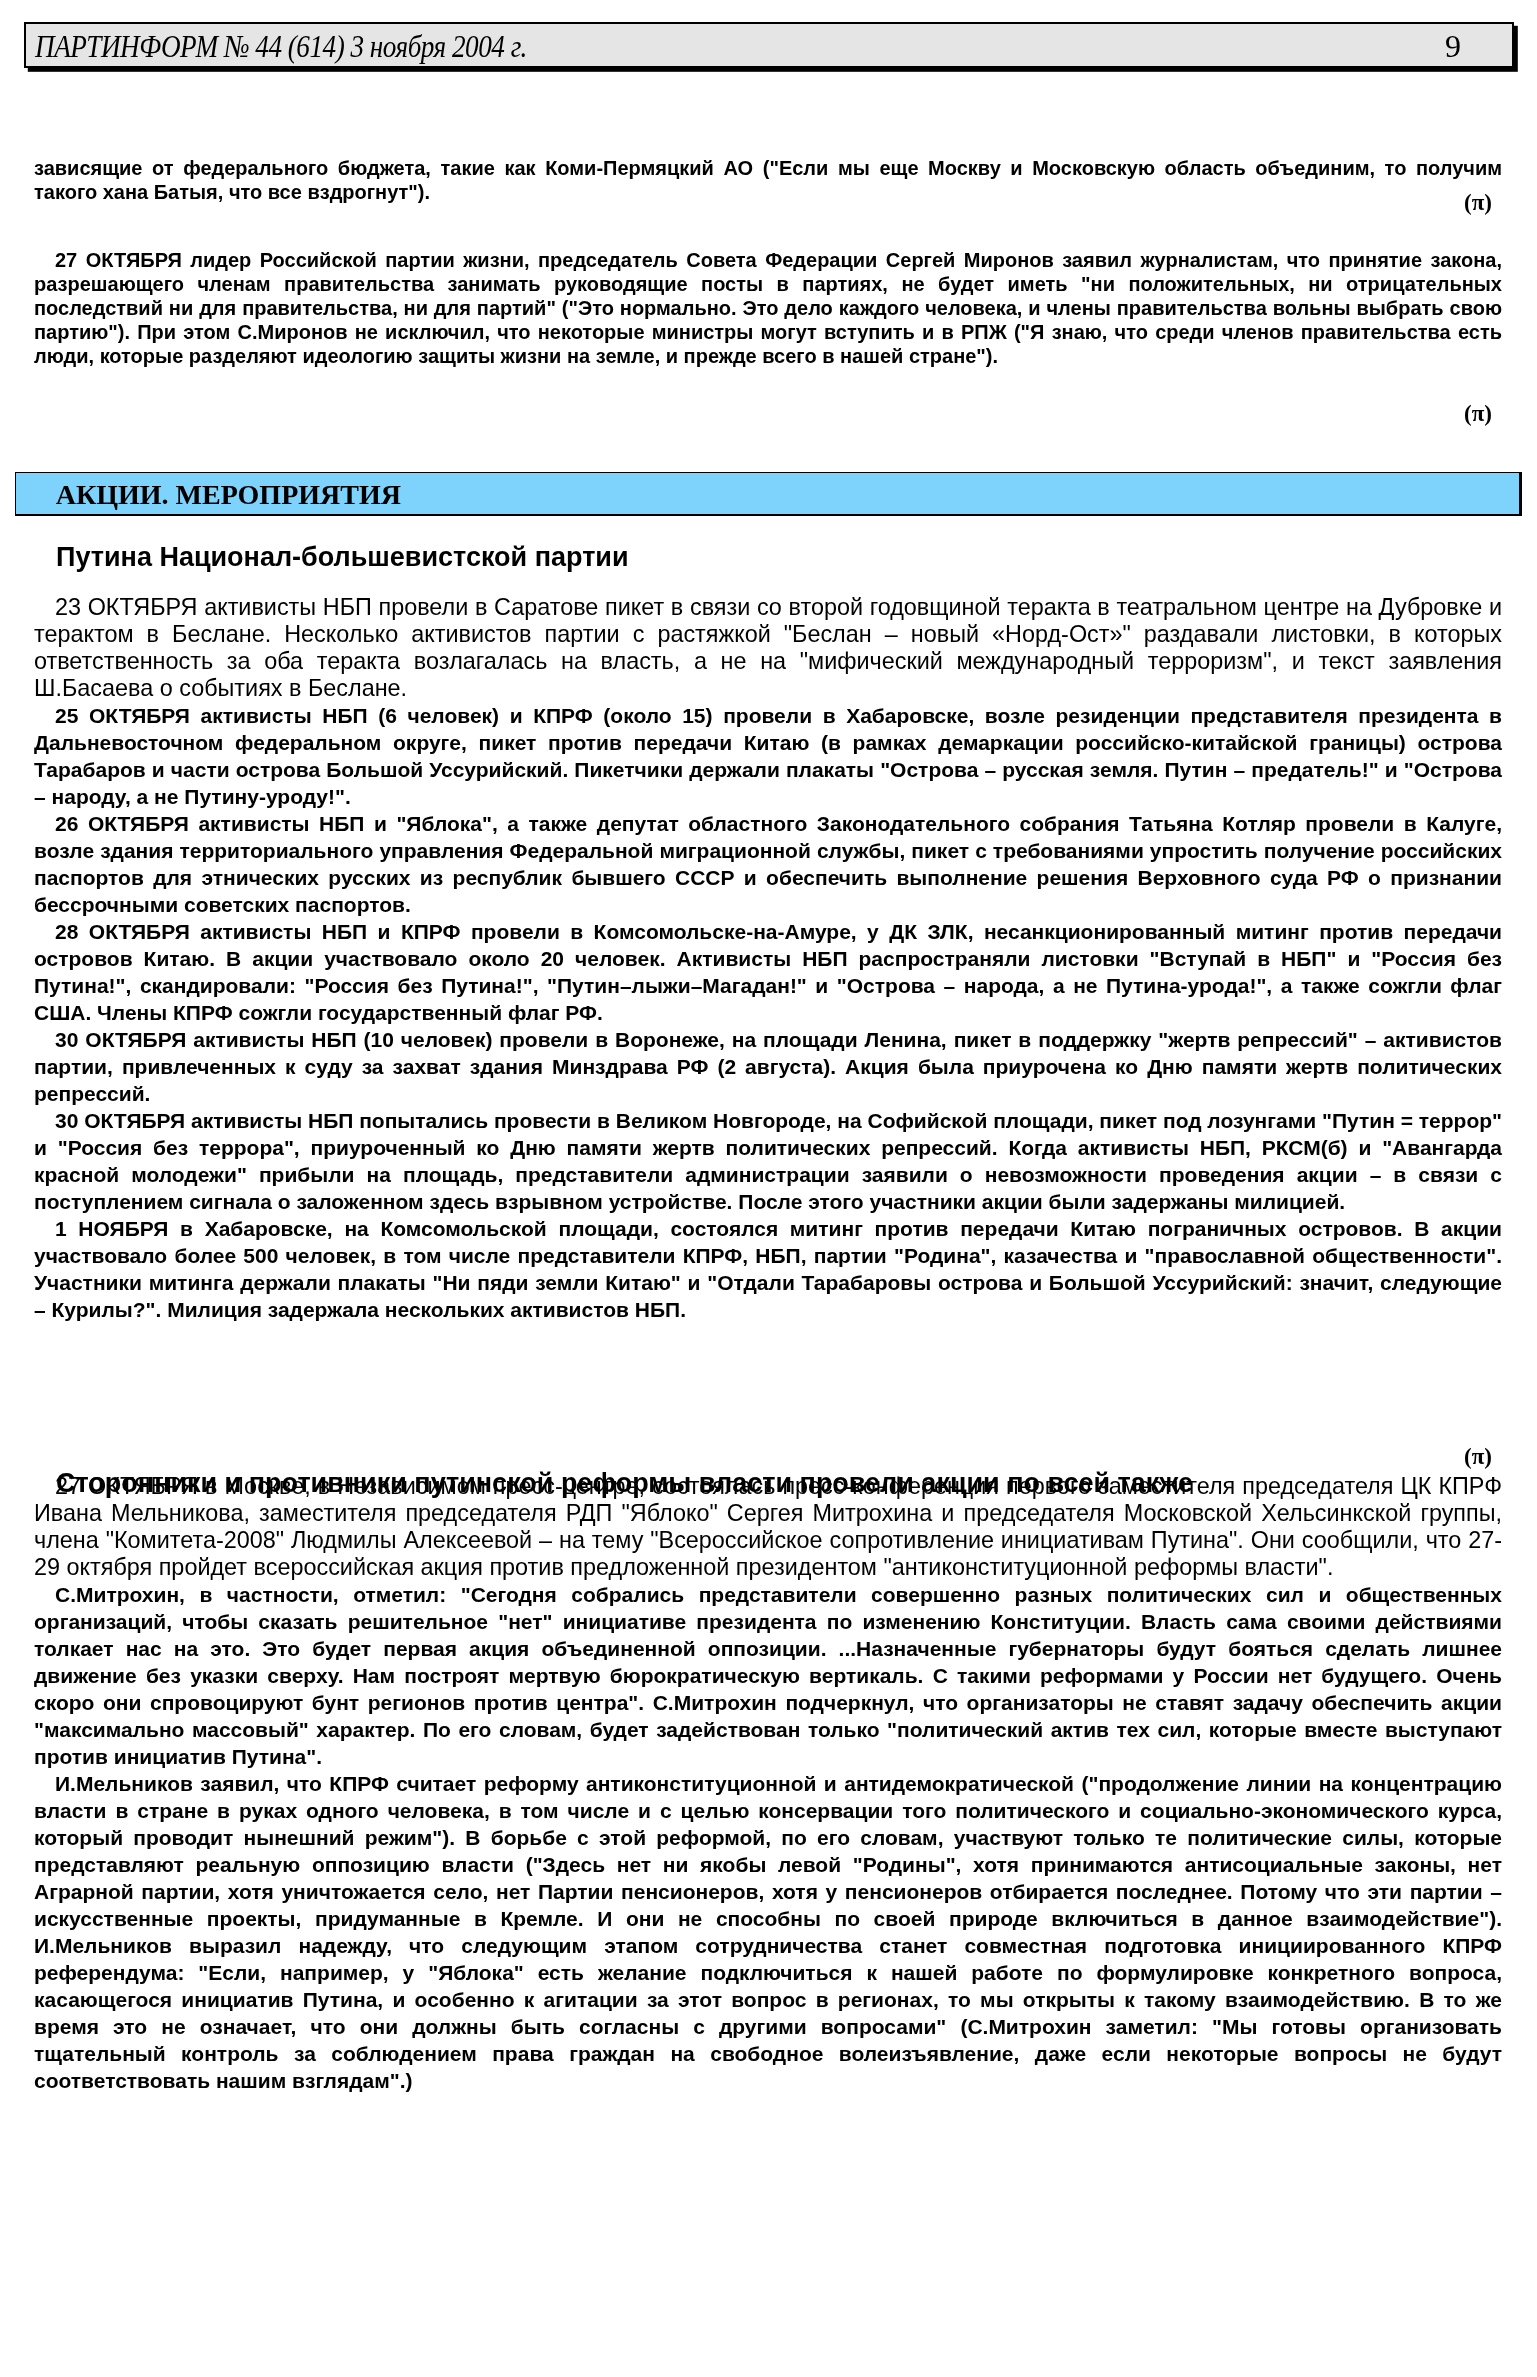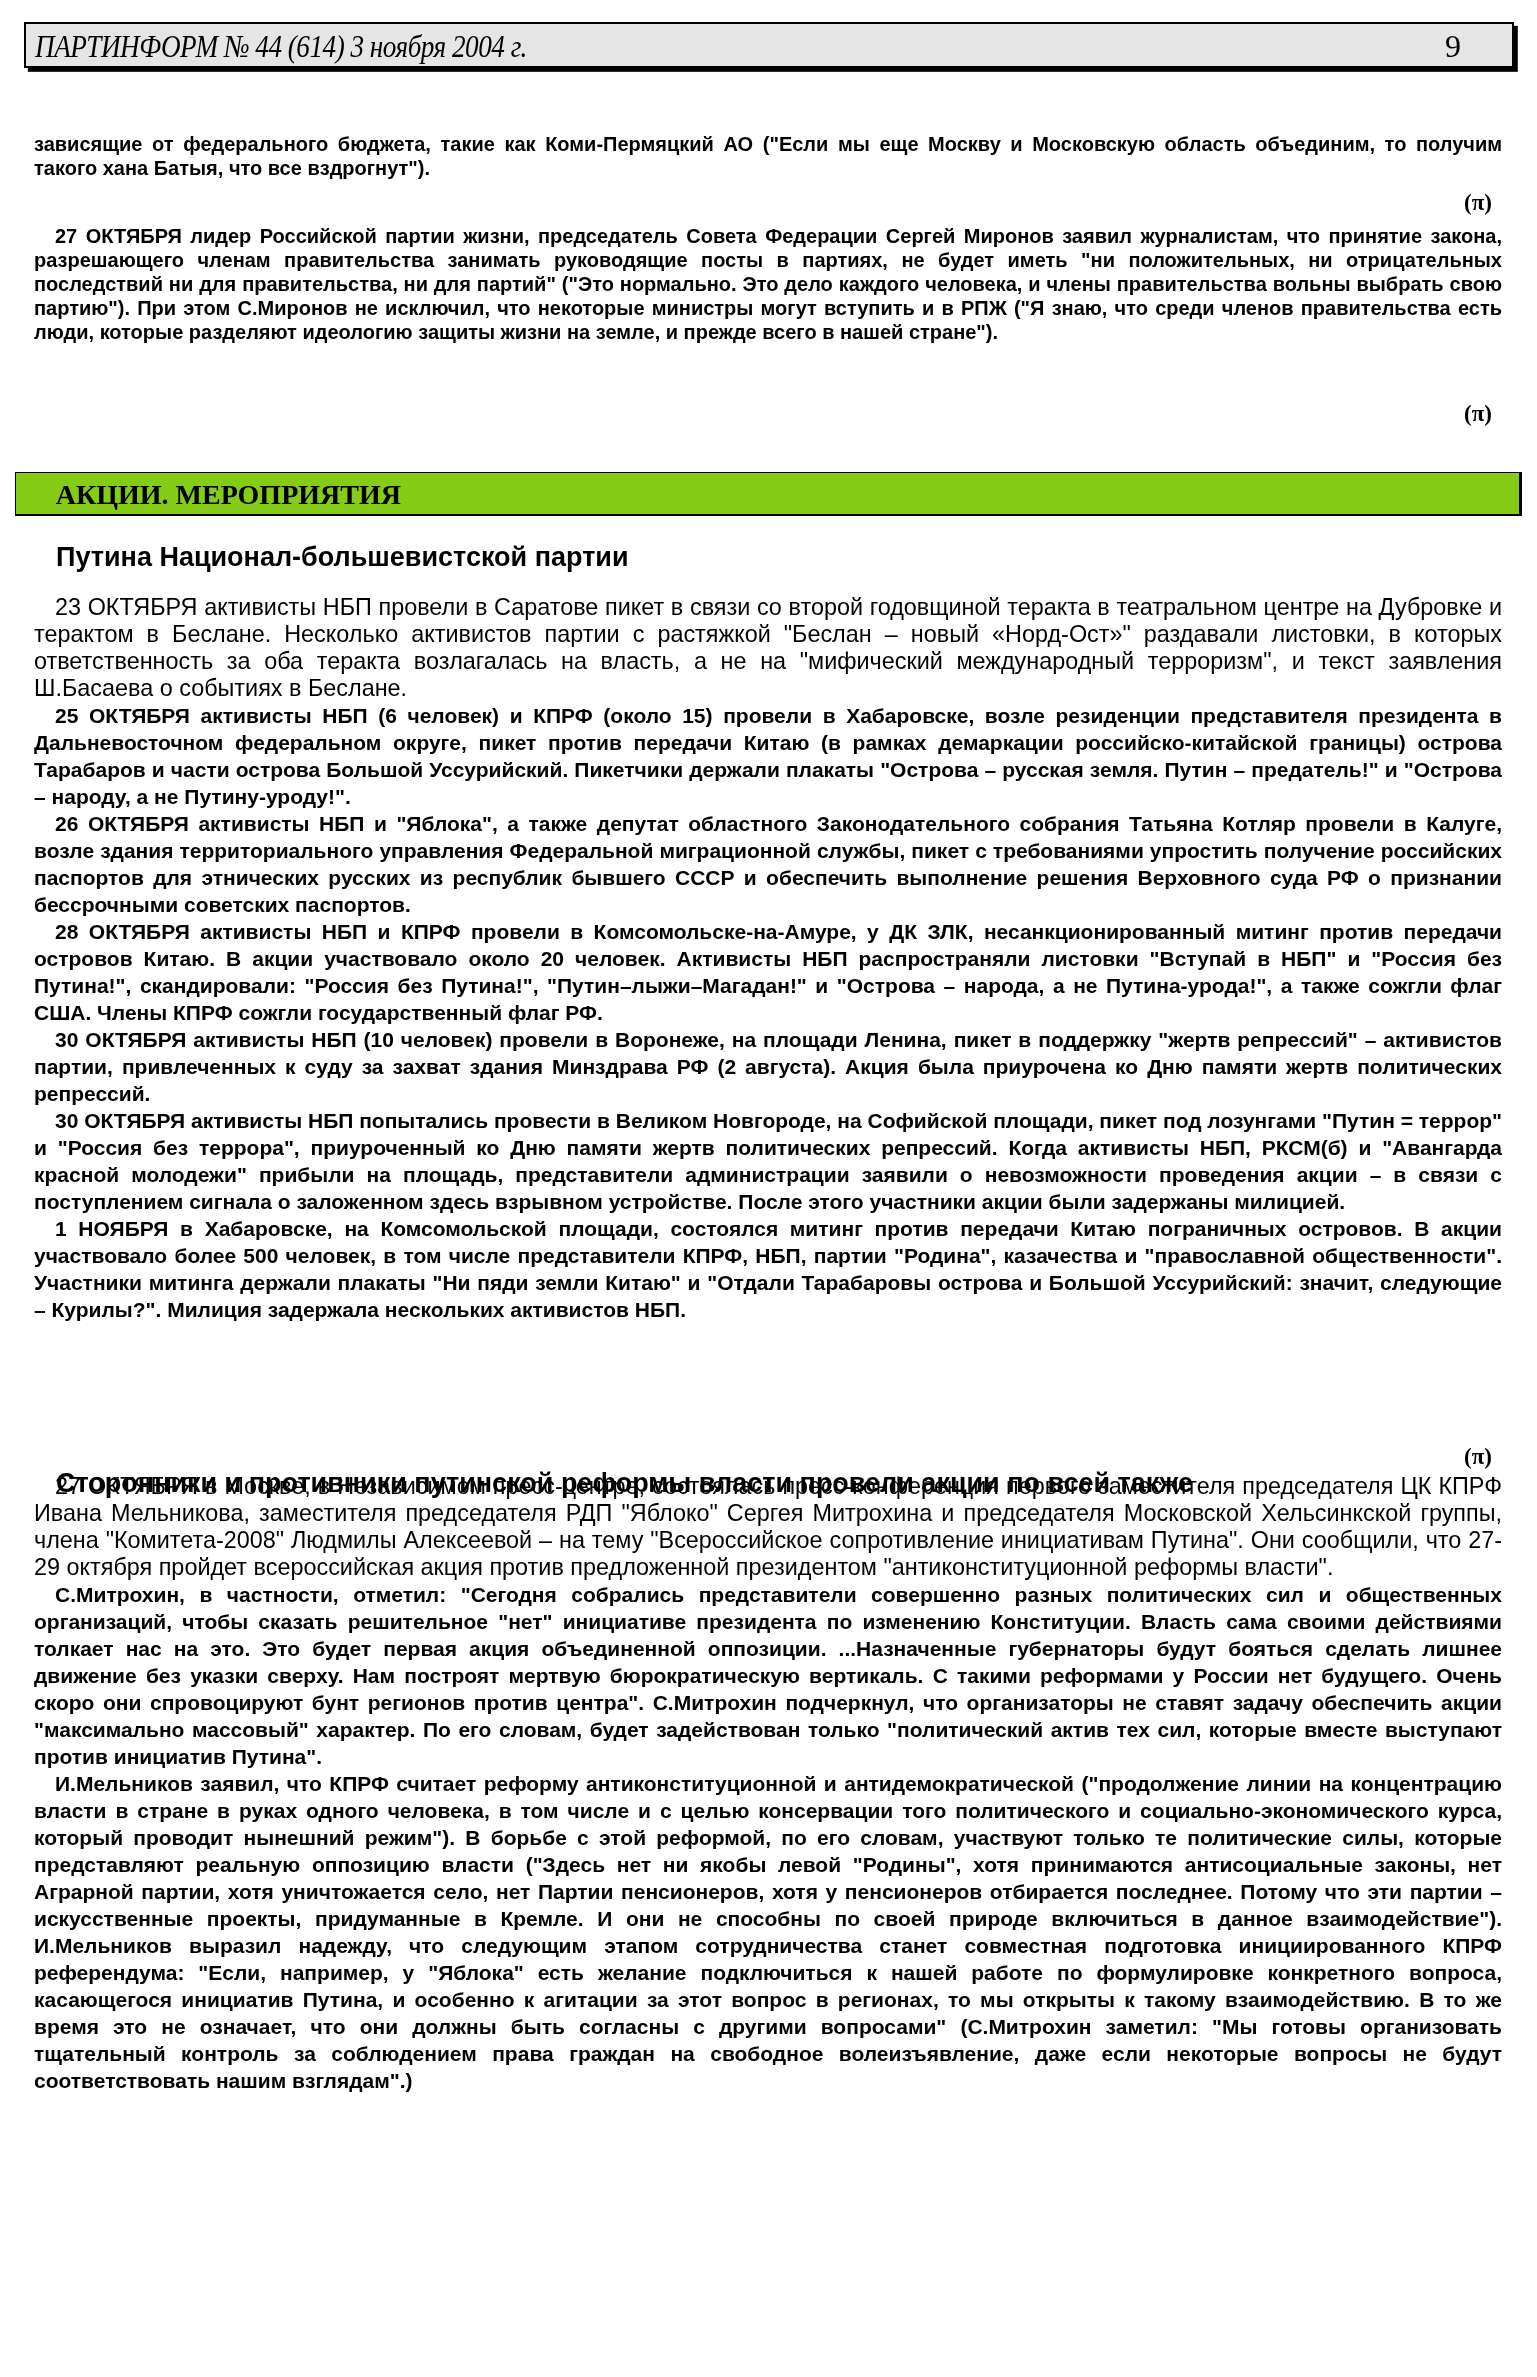--- a/index.html
+++ b/index.html
@@ -16,29 +16,29 @@
     font-family: "Liberation Serif", serif; font-style: italic;
     font-size: 32px; line-height: 35px; letter-spacing: -0.6px;
     transform: scaleX(0.85); transform-origin: left center; white-space: nowrap;
   }
   .header-page {
     position: absolute; right: 51px; top: 5.1px;
     font-family: "Liberation Serif", serif; font-size: 32px; line-height: 35px;
   }
   .block { position: absolute; left: 34px; width: 1468px; }
   p { margin: 0; text-align: justify; }
-  .tight p { font-weight: bold; font-size: 20px; line-height: 24px; }
+  .tight p { font-weight: bold; font-size: 20px; line-height: 24px; margin-top: 24px; }
   .indent { text-indent: 21px; }
   .pi {
     position: absolute; right: 45px;
     font-family: "Liberation Serif", serif; font-weight: bold; font-size: 23px;
   }
   .section-bar {
     position: absolute; left: 14.7px; top: 472px; width: 1503px; height: 41px;
-    background: #84cc16; border: 1.9px solid #000; border-right-width: 3.8px; border-bottom-width: 2.6px;
+    background: #7dd3fc; border: 1.9px solid #000; border-right-width: 3.8px; border-bottom-width: 2.6px;
   }
   .section-title {
     position: absolute; left: 40px; top: 6.4px;
     font-family: "Liberation Serif", serif; font-weight: bold; font-size: 28px; line-height: 32px;
   }
   .subhead {
     position: absolute; left: 56px;
     font-weight: bold; font-size: 27px; line-height: 31px; white-space: nowrap;
   }
   .body p { font-size: 23.4px; line-height: 27px; }

